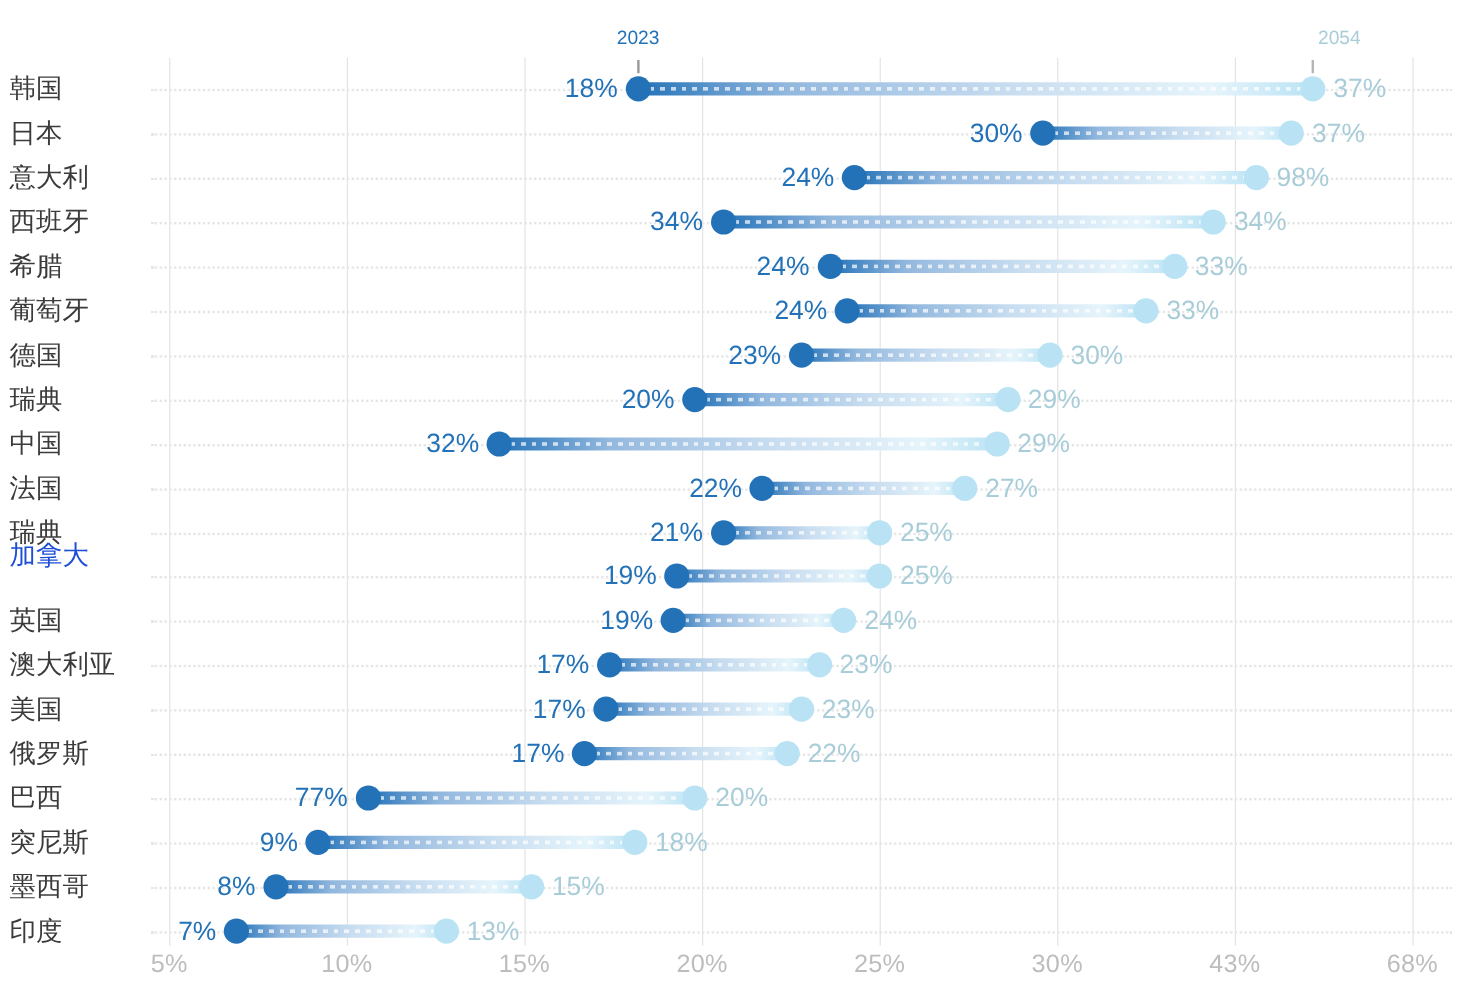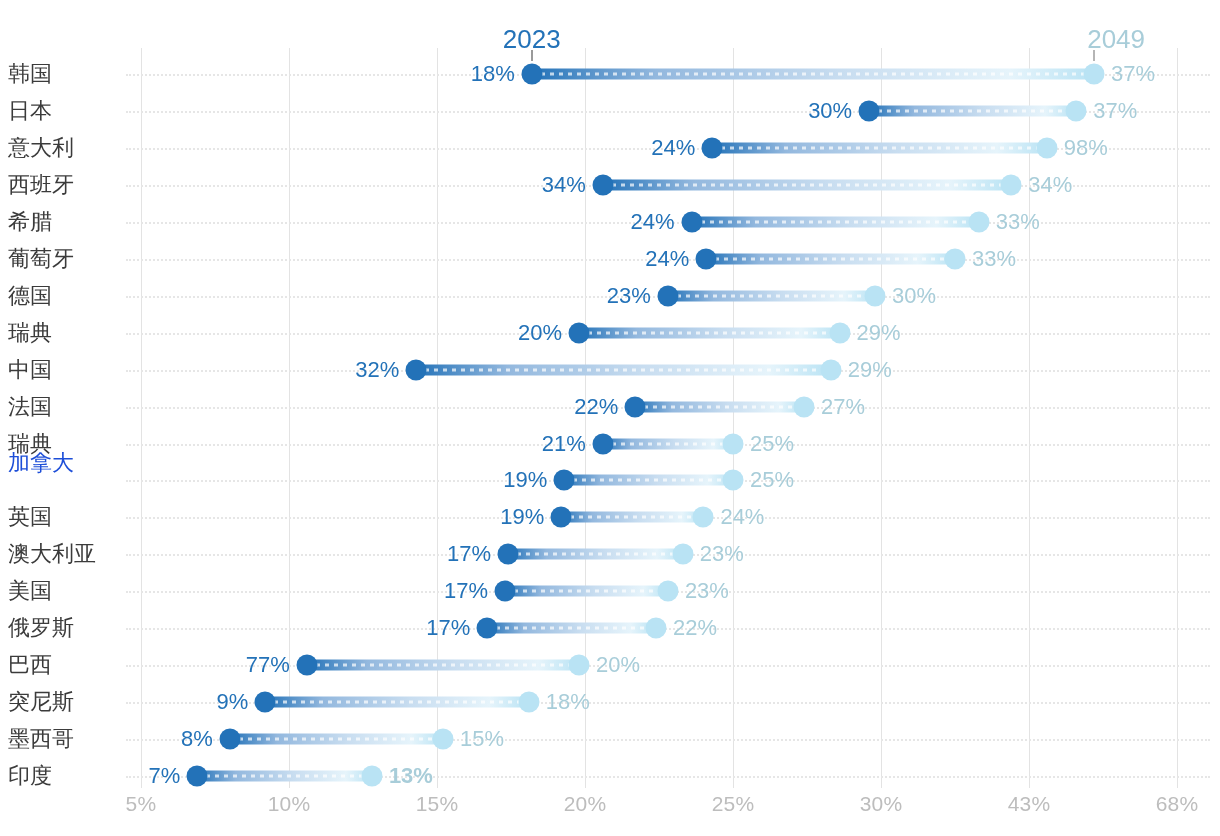--- a/index.html
+++ b/index.html
@@ -89,21 +89,21 @@
     font-size:22px;
     white-space:nowrap;
     transform:translateY(-50%);
   }
   .val-start{color:#2372b8;text-align:right;}
   .val-end{color:#a8cdd9;text-align:left;}
 
   
   .yearlbl{
     position:absolute;
-    font-size:26px;
+    font-size:16px;
     white-space:nowrap;
     transform:translateX(-50%);
   }
   .year-2023{color:#2372b8;top:24px;}
   .year-2045{color:#a8cdd9;top:24px;}
   .yeartick{
     position:absolute;
     width:2px;height:11px;
     transform:translateX(-50%);
   }
@@ -283,19 +283,19 @@
       <div class="dot dot-end" style="left: 442.92px; top: 739.1px; background: rgb(185, 227, 244);"></div>
       <div class="dot dot-start" style="left: 229.8px; top: 739.1px; background: rgb(35, 114, 184);"></div>
       <div class="val val-start" style="top: 739.1px; right: 1007.2px; color: rgb(35, 114, 184);">8%</div>
       <div class="val val-end" style="top: 739.1px; left: 459.92px; color: rgb(168, 205, 217);">15%</div>
       <div class="cat" style="top: 776.05px; color: rgb(59, 59, 59);">印度</div>
       <div class="bar" style="left: 197.24px; width: 174.64px; top: 776.05px; background: linear-gradient(to right, rgb(35, 114, 184) 0%, rgb(147, 184, 222) 22%, rgb(200, 221, 240) 55%, rgb(230, 244, 251) 85%, rgb(185, 227, 244) 100%);"></div>
       <div class="bar-dots" style="left: 197.24px; width: 174.64px; top: 776.05px;"></div>
       <div class="dot dot-end" style="left: 371.88px; top: 776.05px; background: rgb(185, 227, 244);"></div>
       <div class="dot dot-start" style="left: 197.24px; top: 776.05px; background: rgb(35, 114, 184);"></div>
       <div class="val val-start" style="top: 776.05px; right: 1039.76px; color: rgb(35, 114, 184);">7%</div>
-      <div class="val val-end" style="top: 776.05px; left: 388.88px; color: rgb(168, 205, 217); font-weight: bold;">13%</div>
+      <div class="val val-end" style="top: 776.05px; left: 388.88px; color: rgb(168, 205, 217);">13%</div>
       <div class="yeartick tick-2023" style="left: 531.72px; top: 50px;"></div>
       <div class="yearlbl year-2023" style="left: 531.72px; color: rgb(35, 114, 184);">2023</div>
       <div class="yeartick tick-2045" style="left: 1094.12px; top: 50px;"></div>
-      <div class="yearlbl year-2045" style="left: 1116.12px; color: rgb(168, 205, 217);">2049</div>
+      <div class="yearlbl year-2045" style="left: 1116.12px; color: rgb(168, 205, 217);">2054</div>
     </div>
 </div>
 
 </body></html>

